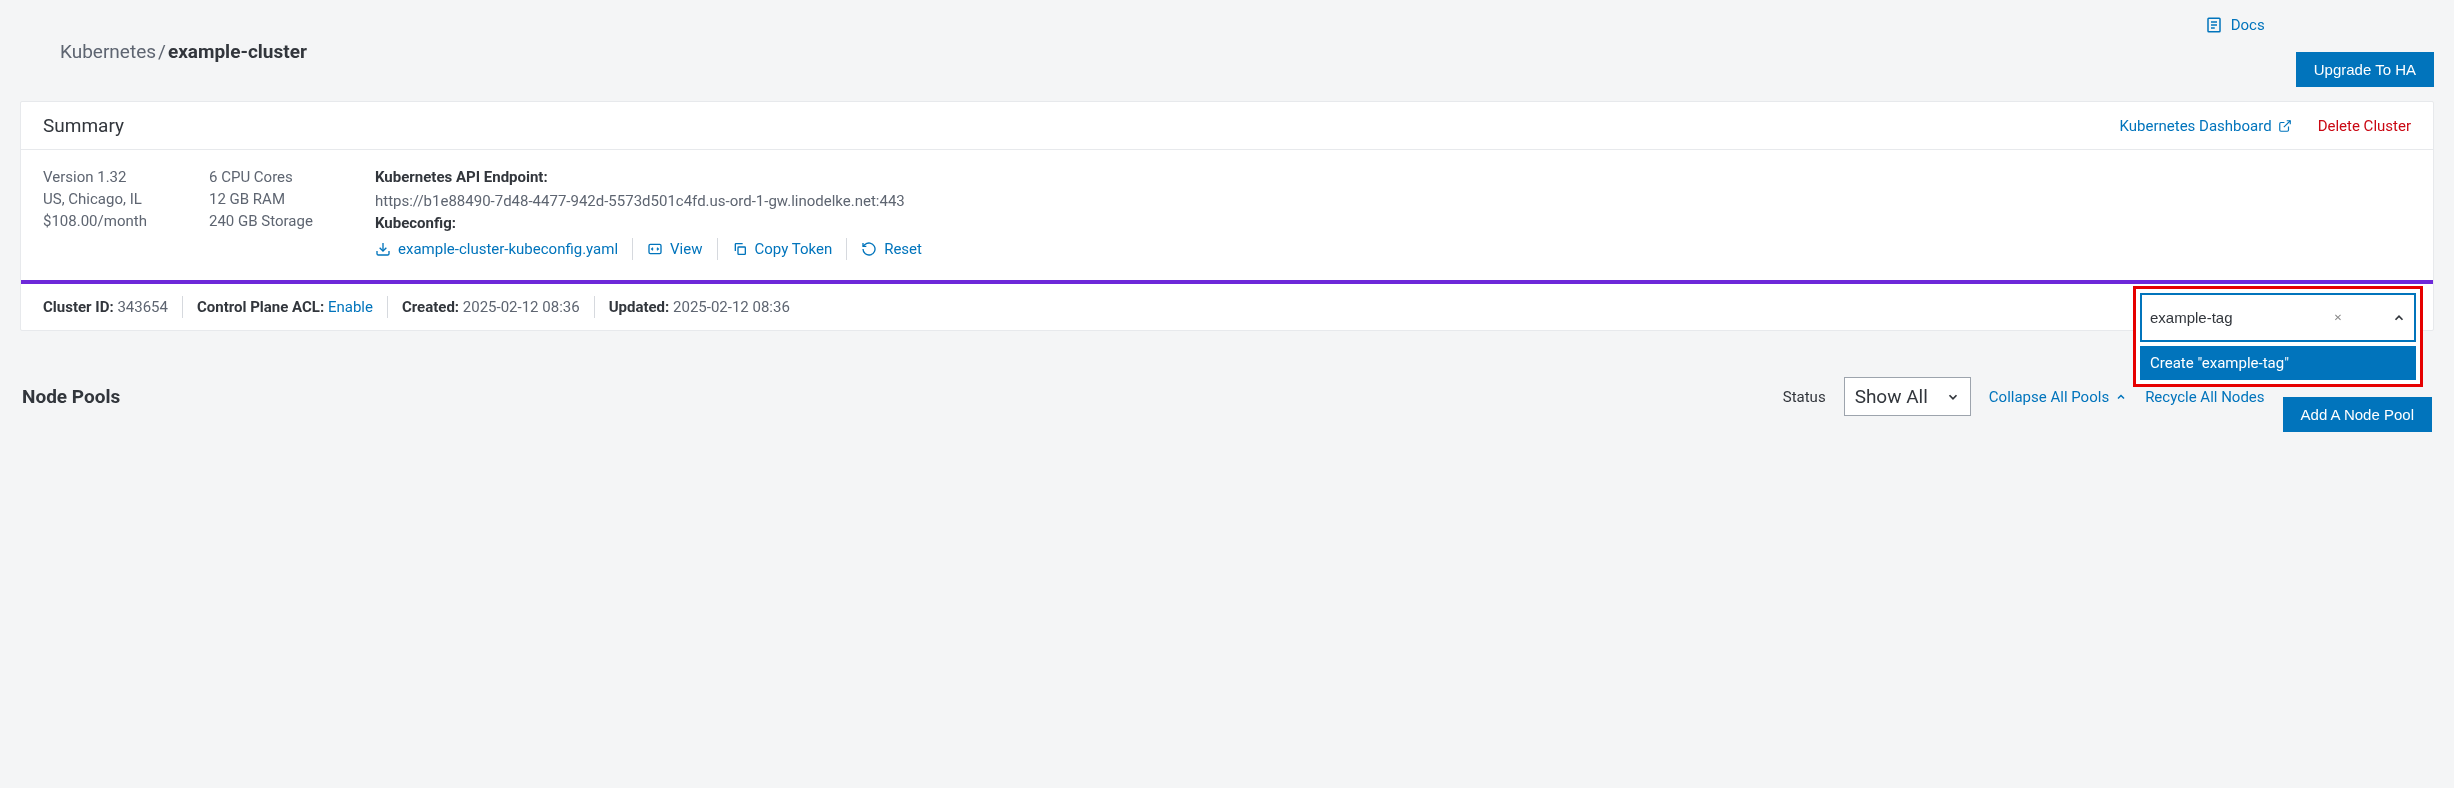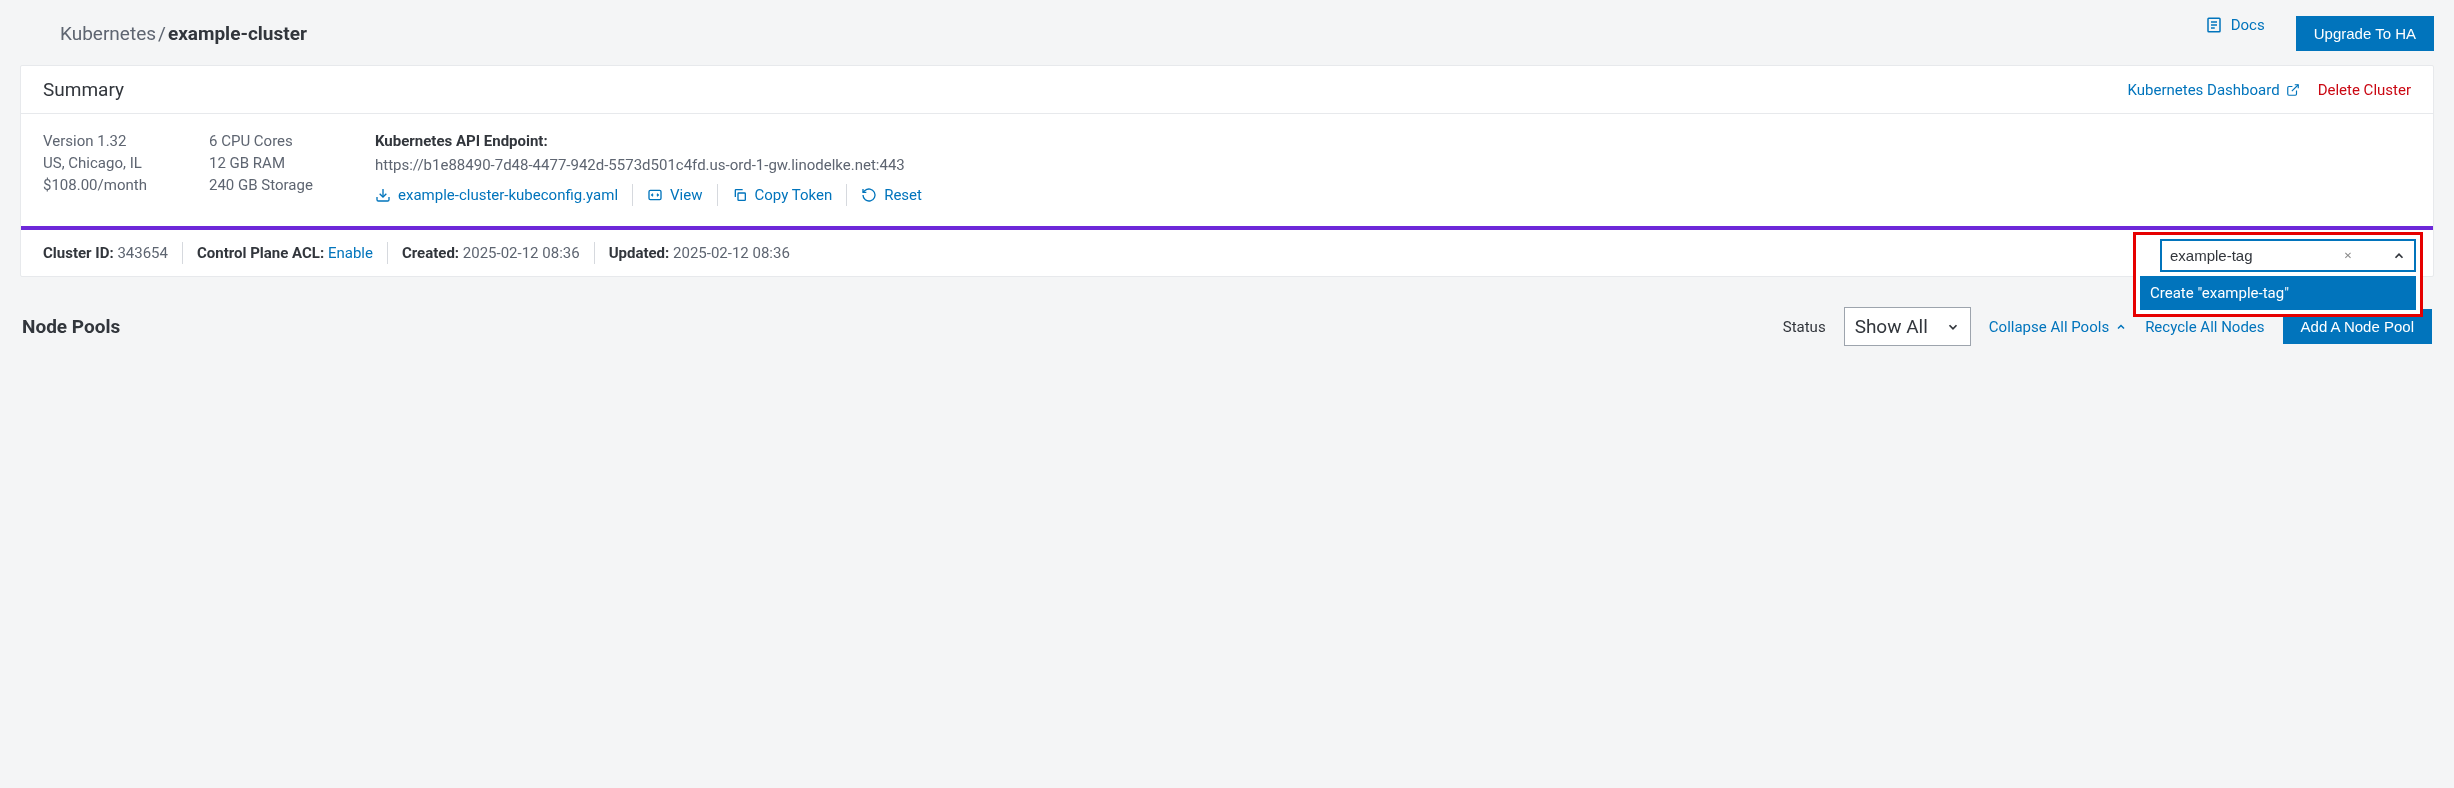--- a/index.html
+++ b/index.html
@@ -52,40 +52,41 @@
       font-size: 15px;
       cursor: pointer;
     }
     .btn-primary {
       background: #0174bc;
       color: #fff;
       padding: 9px 18px;
       font-size: 15px;
       border: none;
       cursor: pointer;
+      margin-top: 36px;
     }
     .card {
       background: #fff;
       border: 1px solid #e7e9ec;
       border-radius: 2px;
     }
     .card-header {
       display: flex;
       align-items: center;
       justify-content: space-between;
       padding: 12px 22px;
       border-bottom: 1px solid #e7e9ec;
     }
     .card-title {
       font-size: 19px;
       font-weight: 400;
     }
     .card-links {
       display: flex;
-      gap: 18px;
+      gap: 26px;
     }
     .link {
       color: #0174bc;
       font-size: 15px;
       cursor: pointer;
       display: inline-flex;
       align-items: center;
       gap: 6px;
     }
     .link-danger {
@@ -174,23 +175,22 @@
       width: 290px;
       border: 3px solid #e60000;
       background: #fff;
       padding: 4px;
     }
     .tag-input-wrap {
       border: 2px solid #0174bc;
       display: flex;
       align-items: center;
       justify-content: space-between;
-      padding: 6px 8px;
+      padding: 14px 8px;
       margin-bottom: 4px;
-      margin-left: 20px;
     }
     .tag-input {
       border: none;
       outline: none;
       font-size: 15px;
       color: #32363c;
       width: 140px;
     }
     .tag-clear {
       font-size: 10px;
@@ -307,20 +307,21 @@
         <div>6 CPU Cores</div>
         <div>12 GB RAM</div>
         <div>240 GB Storage</div>
       </div>
       <div class="summary-col wide">
         <div>
           <div class="strong-label">Kubernetes API Endpoint:</div>
           <div class="kube-url">https://b1e88490-7d48-4477-942d-5573d501c4fd.us-ord-1-gw.linodelke.net:443</div>
         </div>
         <div>
+          <div class="strong-label">Kubeconfig:</div>
           <div class="kubeconfig-row">
             <div class="kubeconfig-item">
               <span class="icon">
                 <svg width="16" height="16" viewBox="0 0 24 24" fill="none" stroke="#0174bc" stroke-width="2">
                   <path d="M21 15v4a2 2 0 0 1-2 2H5a2 2 0 0 1-2-2v-4"></path>
                   <polyline points="7 10 12 15 17 10"></polyline>
                   <line x1="12" y1="15" x2="12" y2="3"></line>
                 </svg>
               </span>
               <span>example-cluster-kubeconfig.yaml</span>

